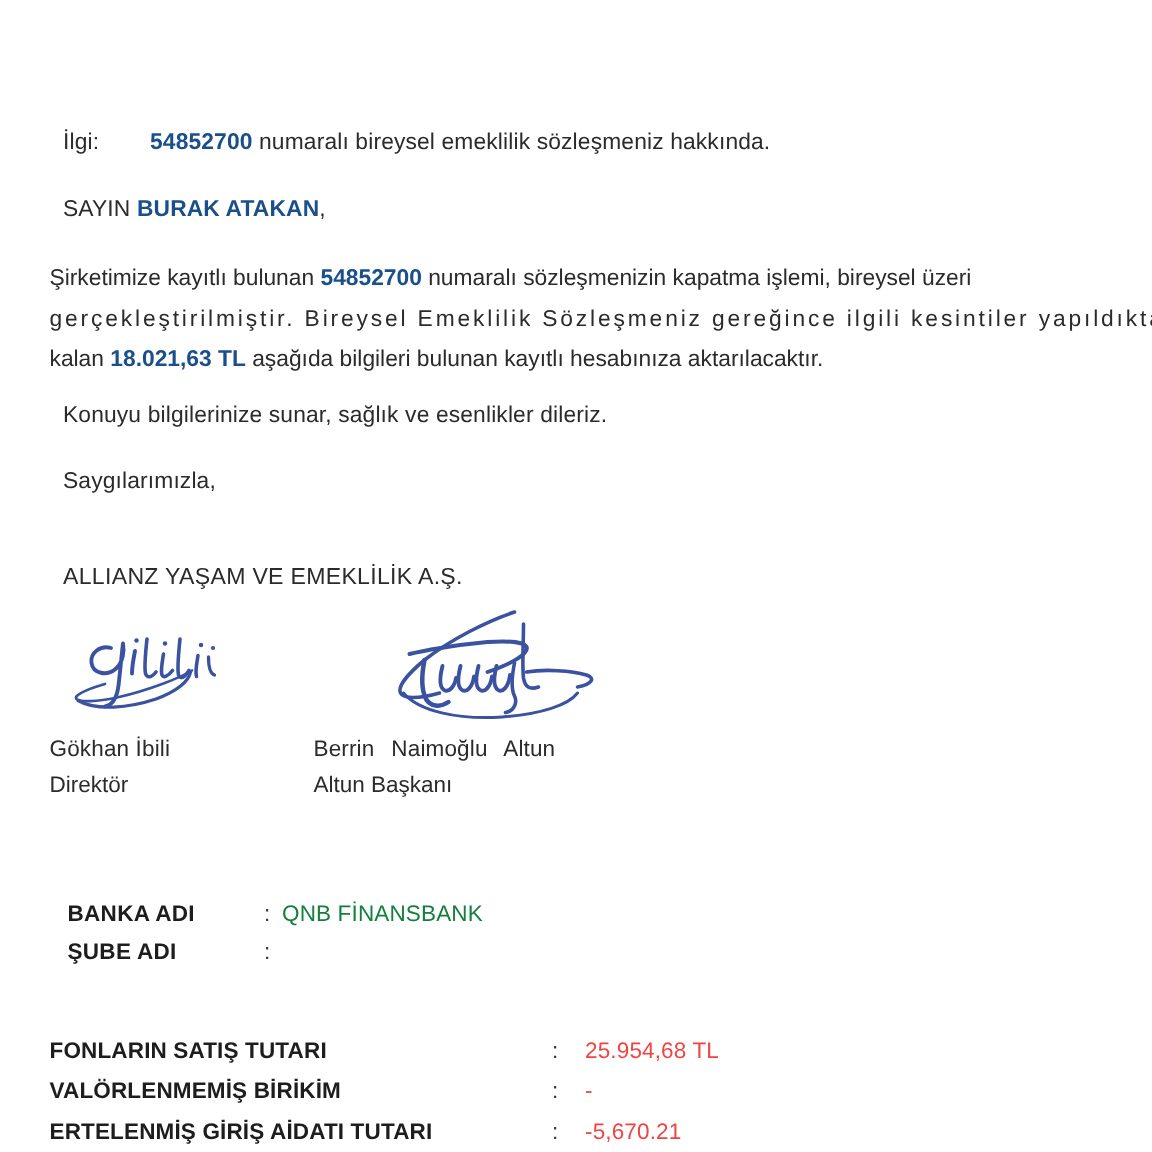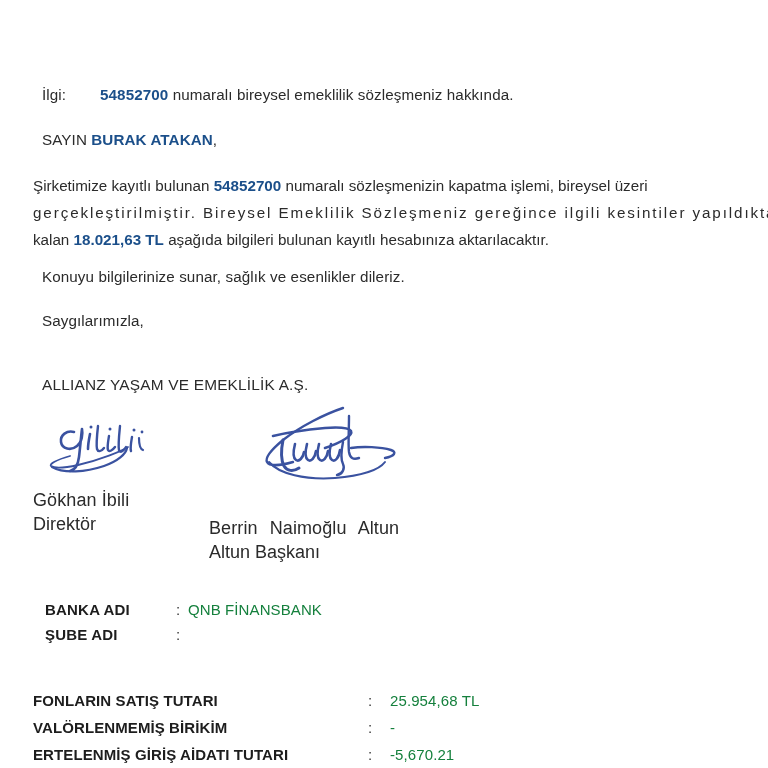--- a/index.html
+++ b/index.html
@@ -68,27 +68,27 @@
   
   .sig {
     position: absolute;
     pointer-events: none;
   }
   #sig-left  { left: 30px;  top: 404px; }
   #sig-right { left: 243px; top: 400px; }
   
   .signer {
     position: absolute;
-    font-size: 18px;
+    font-size: 15px;
     line-height: 24px;
     color: #2b2b2b;
     white-space: nowrap;
   }
   #signer-left  { left: 33px;  top: 488px; }
-  #signer-right { left: 209px; top: 488px; margin-top: 28px; }
+  #signer-right { left: 209px; top: 488px; }
   .signer .nm { letter-spacing: 0.1px; }
   .signer .nm-spaced { letter-spacing: 0.1px; word-spacing: 7px; }
   
   #bank-block {
     position: absolute;
     left: 33px;
     top: 597px;
     font-size: 15px;
     line-height: 25px;
   }
@@ -115,21 +115,21 @@
   }
   #amounts .row { display: flex; white-space: nowrap; }
   #amounts .lbl {
     font-weight: bold;
     color: #1d1d1d;
     width: 335px;
     letter-spacing: 0.1px;
   }
   #amounts .sep { width: 22px; color: #3a3a3a; }
   #amounts .val {
-    color: #15803d;
+    color: #ef4444;
     letter-spacing: 0.1px;
   }
 </style>
 </head>
 <body>
 
 <div id="page">
 
   <div class="blk" id="ilgi-line">
     <span id="ilgi-label">İlgi:</span><span class="accent">54852700</span><span> <span>numaralı bireysel emeklilik sözleşmeniz hakkında.</span></span>

